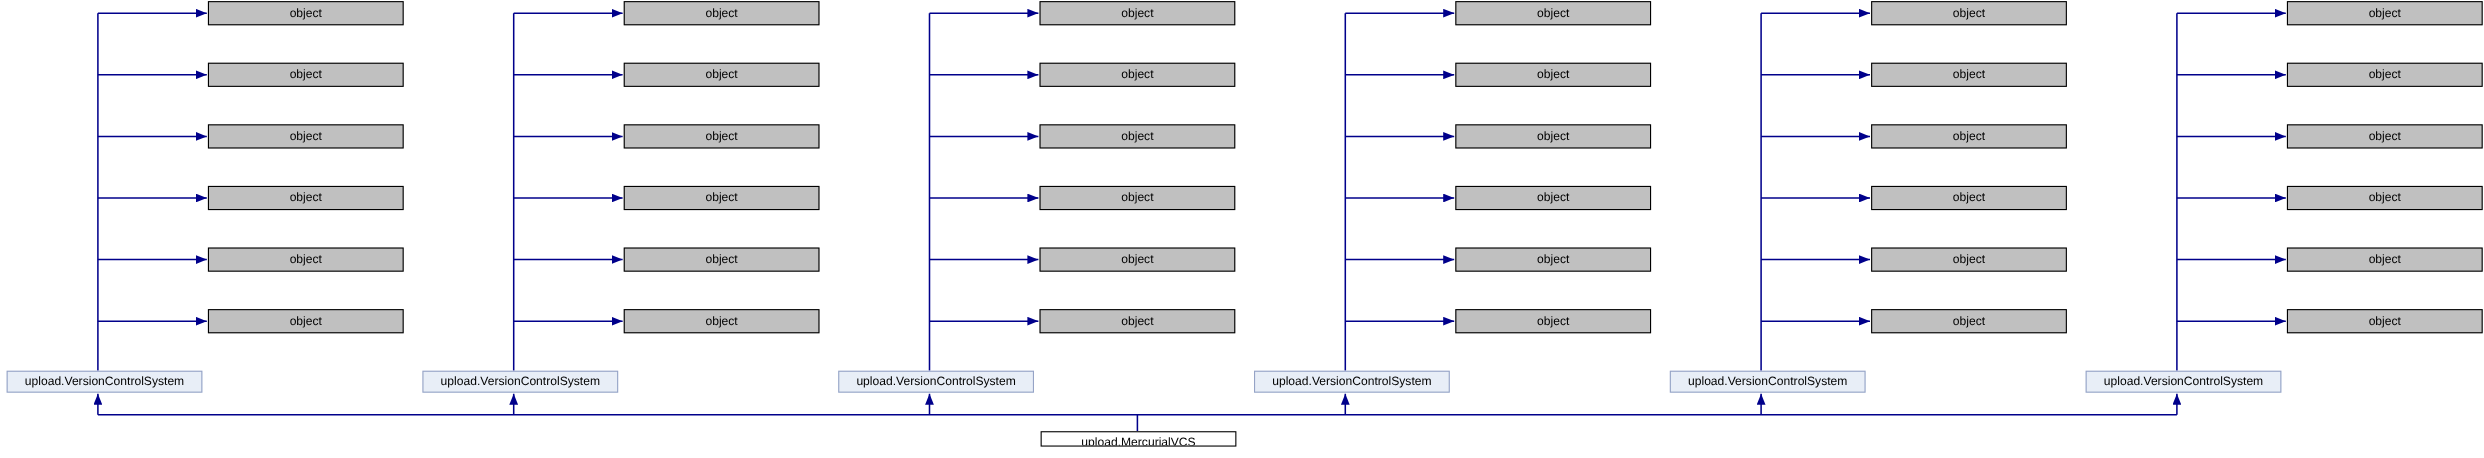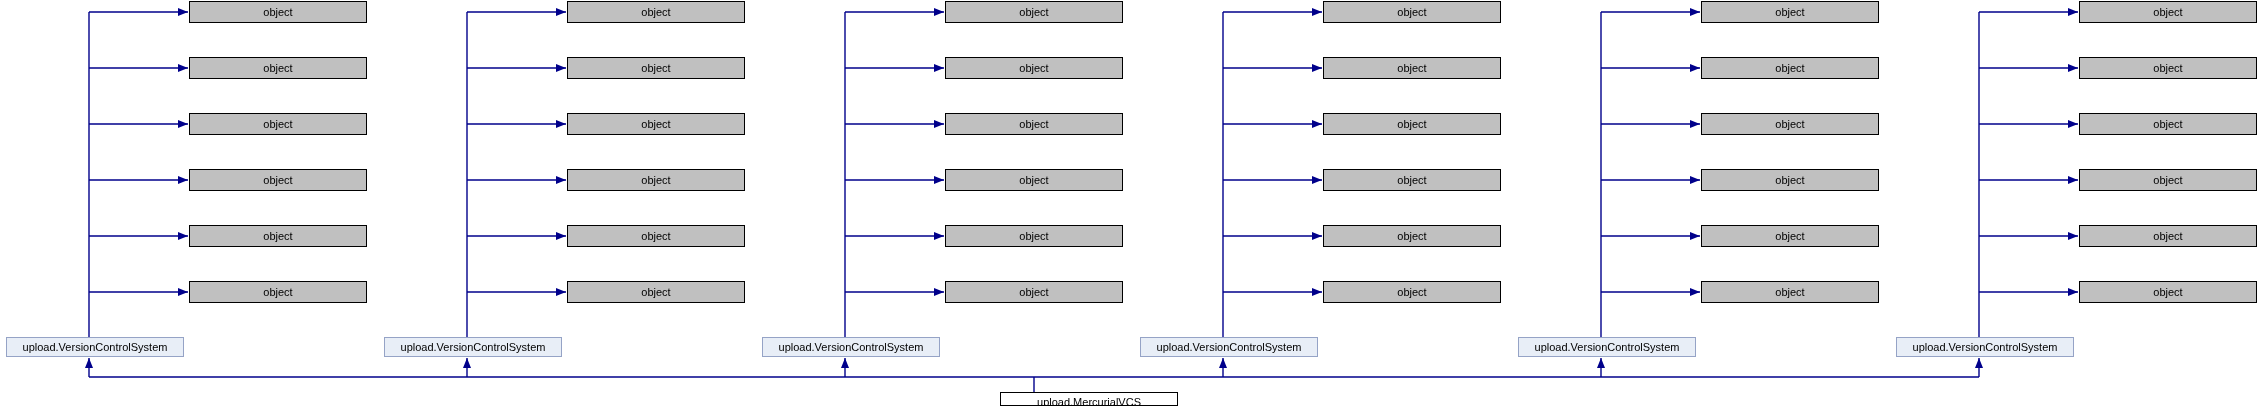--- a/index.html
+++ b/index.html
@@ -32,21 +32,21 @@
   }
   .node.parent {
     left: 6px;
     top: 337px;
     height: 20px;
     line-height: 18px;
     background: var(--parent-fill, #e8eef7);
     border: 1px solid var(--parent-border, #95a3c6);
   }
   .node.child {
-    left: 1000px;
+    left: 946px;
     top: 392px;
     height: 14px;
     line-height: 19px;
     background: var(--child-fill, #ffffff);
     border: 1px solid var(--child-border, #000000);
   }
 </style>
 </head>
 <body>
 

